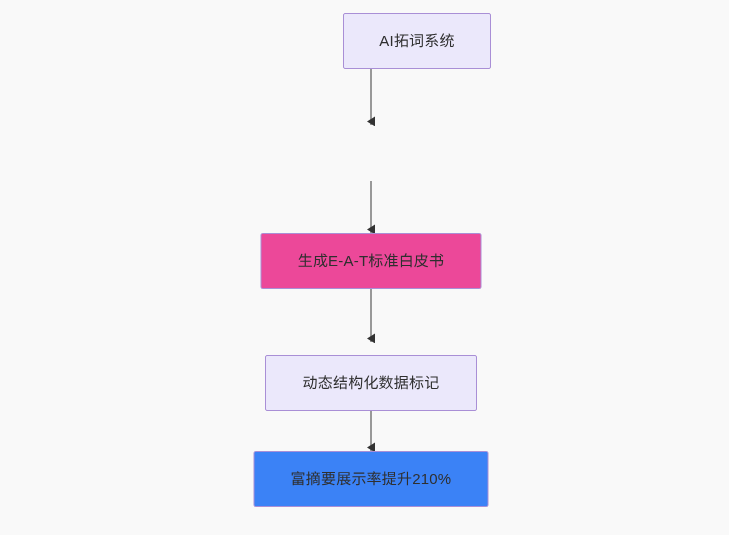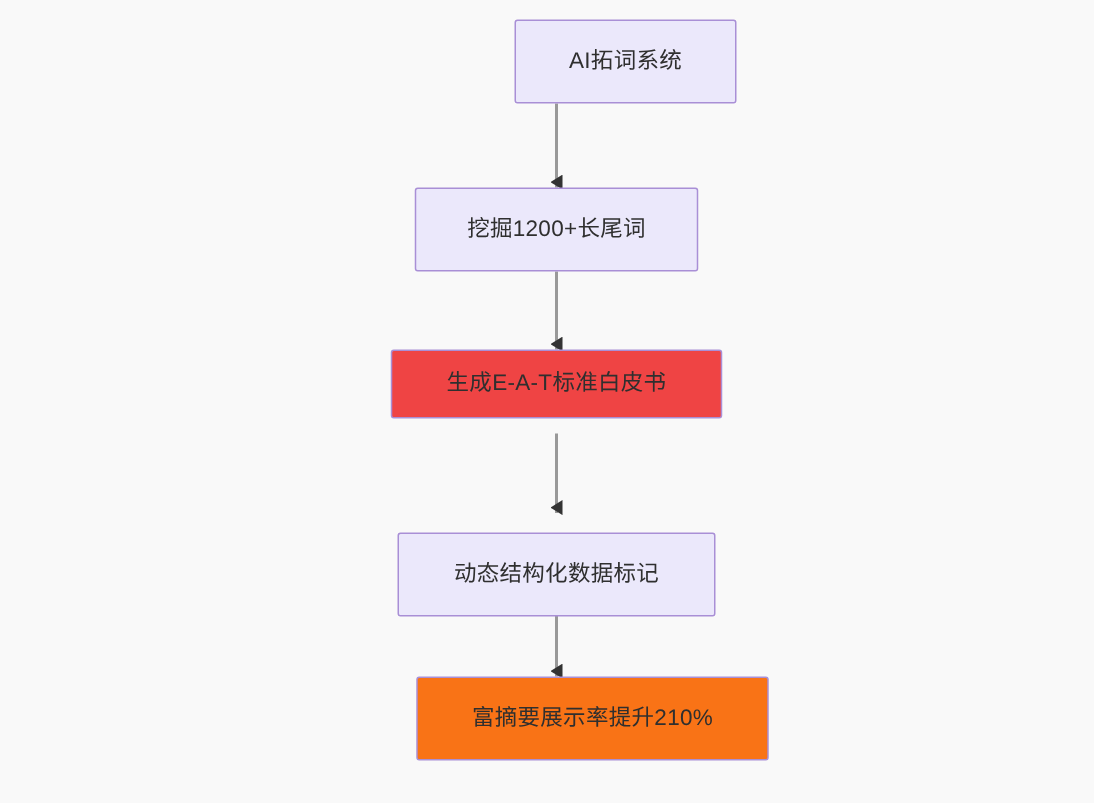--- a/index.html
+++ b/index.html
@@ -64,29 +64,26 @@
         <line x1="371" y1="181" x2="371" y2="233" stroke="#999999" stroke-width="2" marker-end="url(#arrowhead)"></line>
         <line x1="371" y1="289" x2="371" y2="342" stroke="#999999" stroke-width="2" marker-end="url(#arrowhead)"></line>
         <line x1="371" y1="398" x2="371" y2="451" stroke="#999999" stroke-width="2" marker-end="url(#arrowhead)"></line>
       </g>
   </svg>
 
   <div class="node" style="left: 371px; top: 13px; width: 148px; height: 56px; background: rgb(235, 232, 251); border-color: rgb(169, 143, 214); margin-left: 46px;">
     <span class="node-label" style="color: rgb(47, 47, 47);">AI拓词系统</span>
   </div>
 
-  <div class="node" style="left: 371px; top: 125px; width: 189px; height: 56px; background: rgb(235, 232, 251); border-color: rgb(169, 143, 214);">
-    <span class="node-label" style="color: rgb(47, 47, 47);">挖掘1200+长尾词</span>
-  </div>
 
-  <div class="node" style="left: 371px; top: 233px; width: 221px; height: 46px; background: #ef4444; border-color: rgb(169, 143, 214);">
+  <div class="node" style="left: 371px; top: 233px; width: 221px; height: 56px; background: #ec4899; border-color: rgb(169, 143, 214);">
     <span class="node-label" style="color: rgb(47, 47, 47);">生成E-A-T标准白皮书</span>
   </div>
 
   <div class="node" style="left: 371px; top: 355px; width: 212px; height: 56px; background: rgb(235, 232, 251); border-color: rgb(169, 143, 214);">
     <span class="node-label" style="color: rgb(47, 47, 47);">动态结构化数据标记</span>
   </div>
 
-  <div class="node" style="left: 371px; top: 451px; width: 235px; height: 56px; background: #f97316; border-color: rgb(169, 143, 214); margin-left: 24px;">
+  <div class="node" style="left: 371px; top: 451px; width: 235px; height: 56px; background: #3b82f6; border-color: rgb(169, 143, 214);">
     <span class="node-label" style="color: rgb(47, 47, 47);">富摘要展示率提升210%</span>
   </div>
 
 </div>
 
 </body></html>

